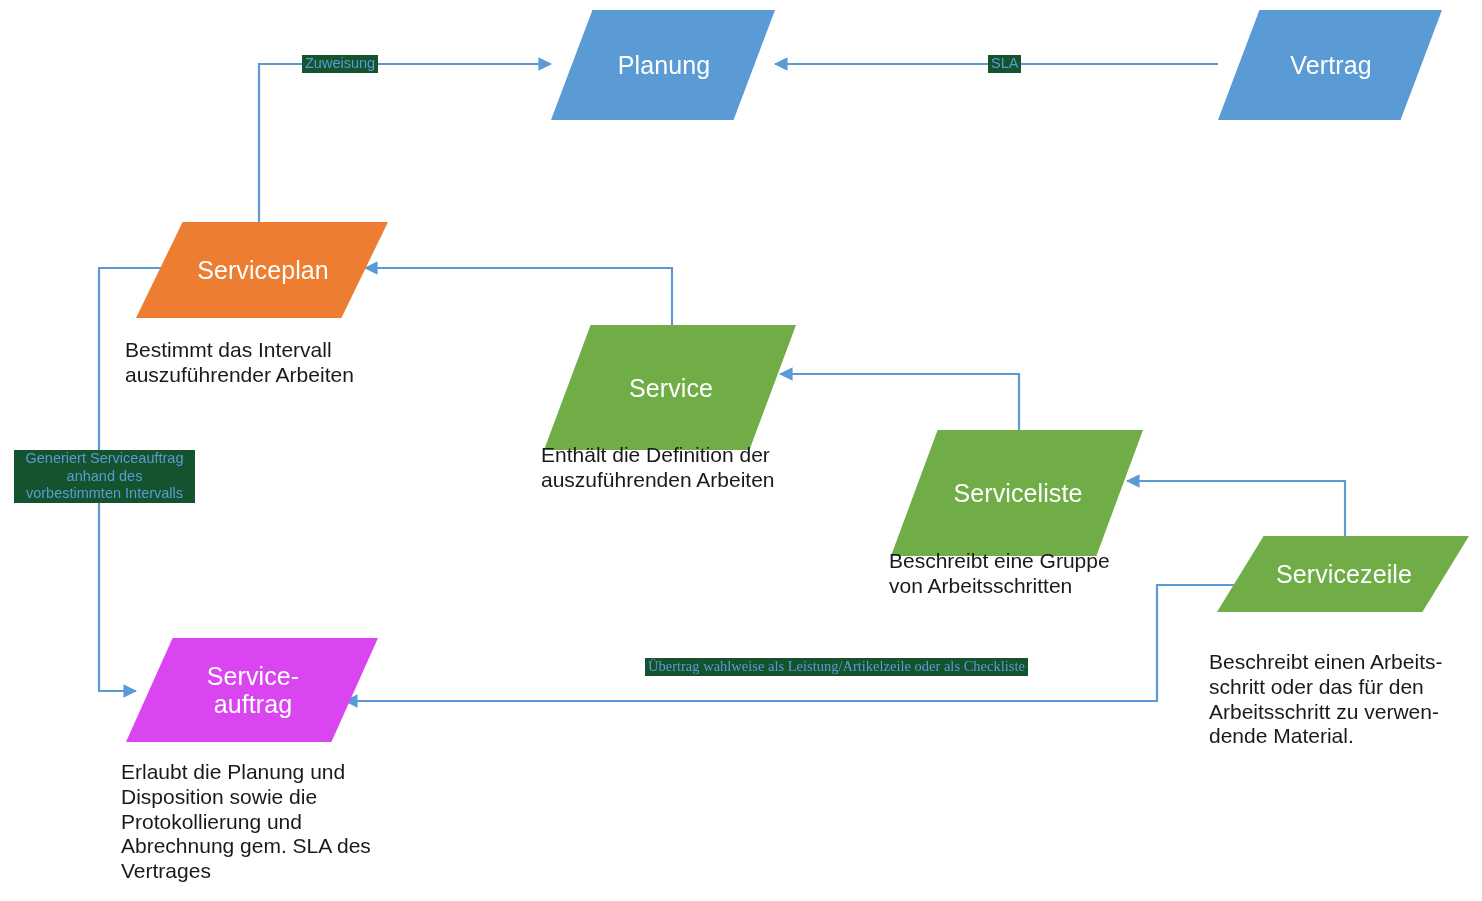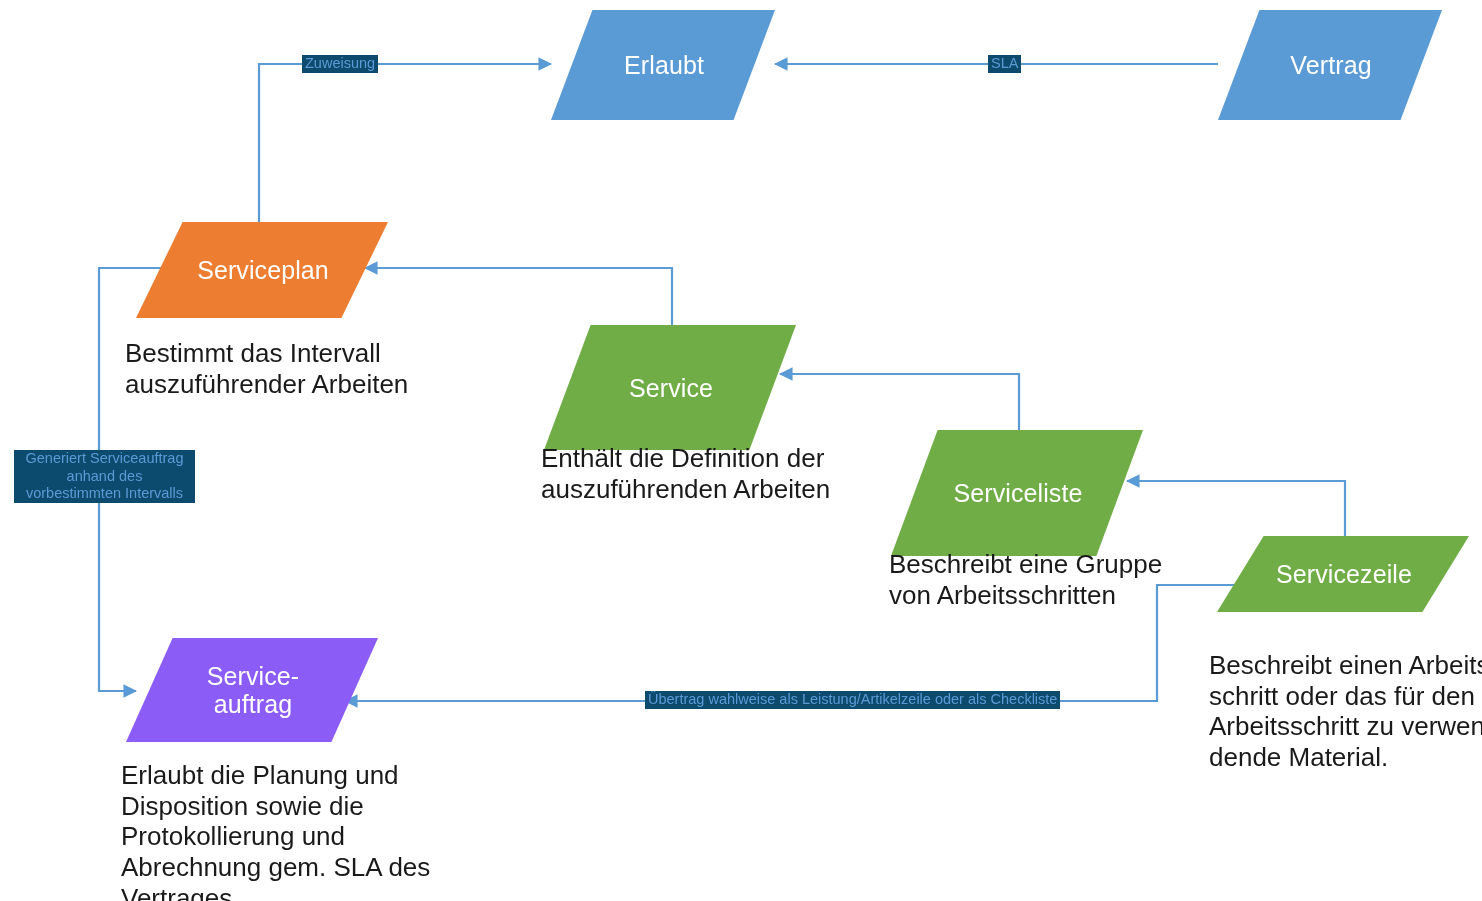--- a/index.html
+++ b/index.html
@@ -41,40 +41,40 @@
     filter: drop-shadow(2px 2px 2px rgba(170,180,160,0.55));
   }
   .node .label {
     pointer-events: none;
     white-space: pre-line;
     transform: translateX(1px);
   }
   .n-blue  { background: #5B9BD5; }
   .n-orange{ background: #ED7D31; }
   .n-green { background: #70AD47; }
-  .n-gray  { background: #8b5cf6; }
+  .n-gray  { background: #d946ef; }
 
   
   .caption {
     position: absolute;
     color: #1a1a1a;
-    font-size: 26px;
+    font-size: 21px;
     line-height: 1.18;
     white-space: pre-line;
     text-align: left;
   }
 
   
   .edge-label {
     position: absolute;
     color: #5B9BD5;
     font-size: 14.5px;
     line-height: 1.22;
     white-space: pre-line;
-    background: #0c4a6e;
+    background: #14532d;
     padding: 0 3px;
   }
   .edge-label.center { text-align: center; }
 </style>
 </head>
 <body>
 
 <div id="canvas">
 
   <svg id="wires" viewBox="0 0 1482 901" width="1482" height="901" xmlns="http://www.w3.org/2000/svg">
@@ -96,21 +96,21 @@
 
       <path d="M 1345,536 L 1345,481 L 1127,481" marker-end="url(#arrow)"></path>
 
       <path d="M 161,268 L 99,268 L 99,691 L 136,691" marker-end="url(#arrow)"></path>
 
       <path d="M 1243,585 L 1157,585 L 1157,701 L 345,701" marker-end="url(#arrow)"></path>
     </g>
   </svg>
 
   <div class="node n-blue" style="left:551px; top:10px; width:224px; height:110px;">
-    <span class="label">Erlaubt</span>
+    <span class="label">Planung</span>
   </div>
 
   <div class="node n-blue" style="left:1218px; top:10px; width:224px; height:110px;">
     <span class="label">Vertrag</span>
   </div>
 
   <div class="node n-orange" style="left:136px; top:222px; width:252px; height:96px;">
     <span class="label">Serviceplan</span>
   </div>
 
@@ -152,15 +152,15 @@
 Vertrages</div>
 
   <div class="edge-label" style="left:302px; top:55px;">Zuweisung</div>
 
   <div class="edge-label" style="left:988px; top:55px;">SLA</div>
 
   <div class="edge-label center" style="left:14px; top:450px; width:175px;">Generiert Serviceauftrag
 anhand des
 vorbestimmten Intervalls</div>
 
-  <div class="edge-label" style="left:645px; top:691px;">Übertrag wahlweise als Leistung/Artikelzeile oder als Checkliste</div>
+  <div class="edge-label" style="left:645px; top:658px;font-family:Liberation Serif, serif;">Übertrag wahlweise als Leistung/Artikelzeile oder als Checkliste</div>
 
 </div>
 
 </body></html>

